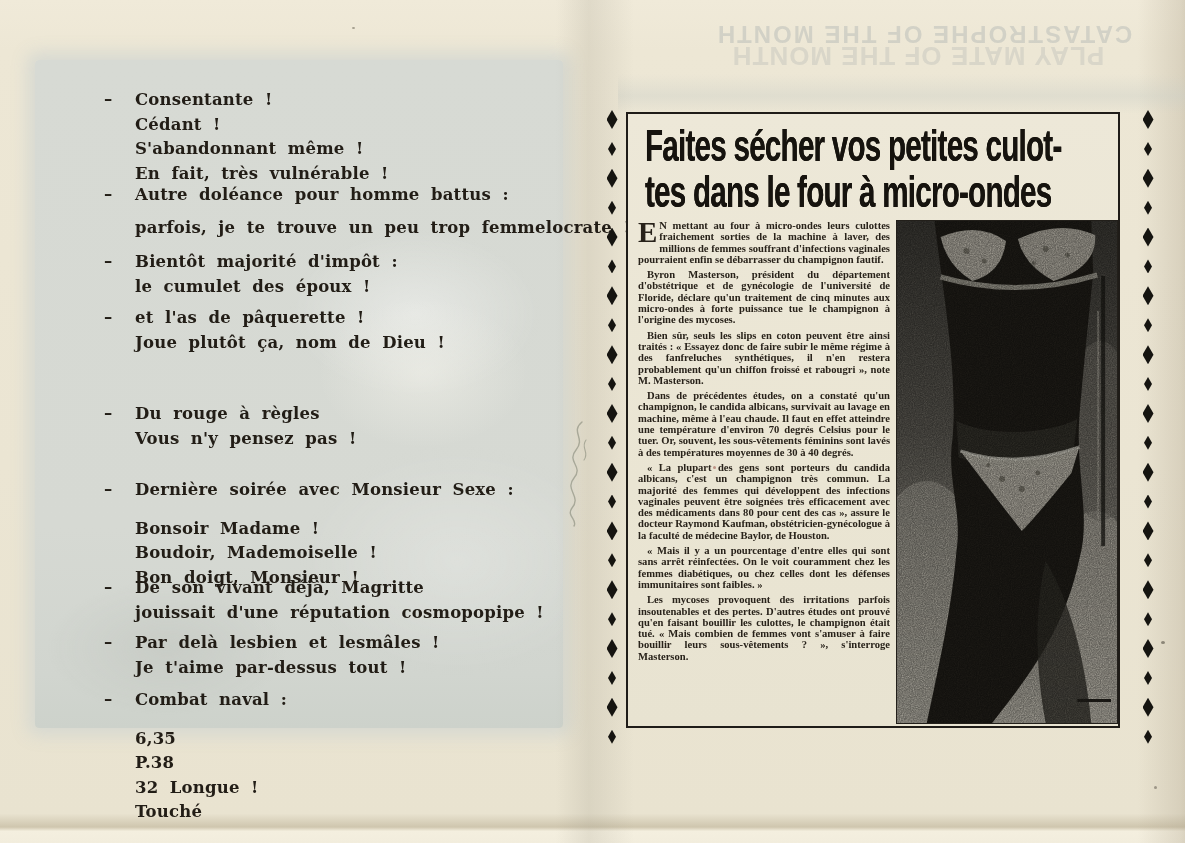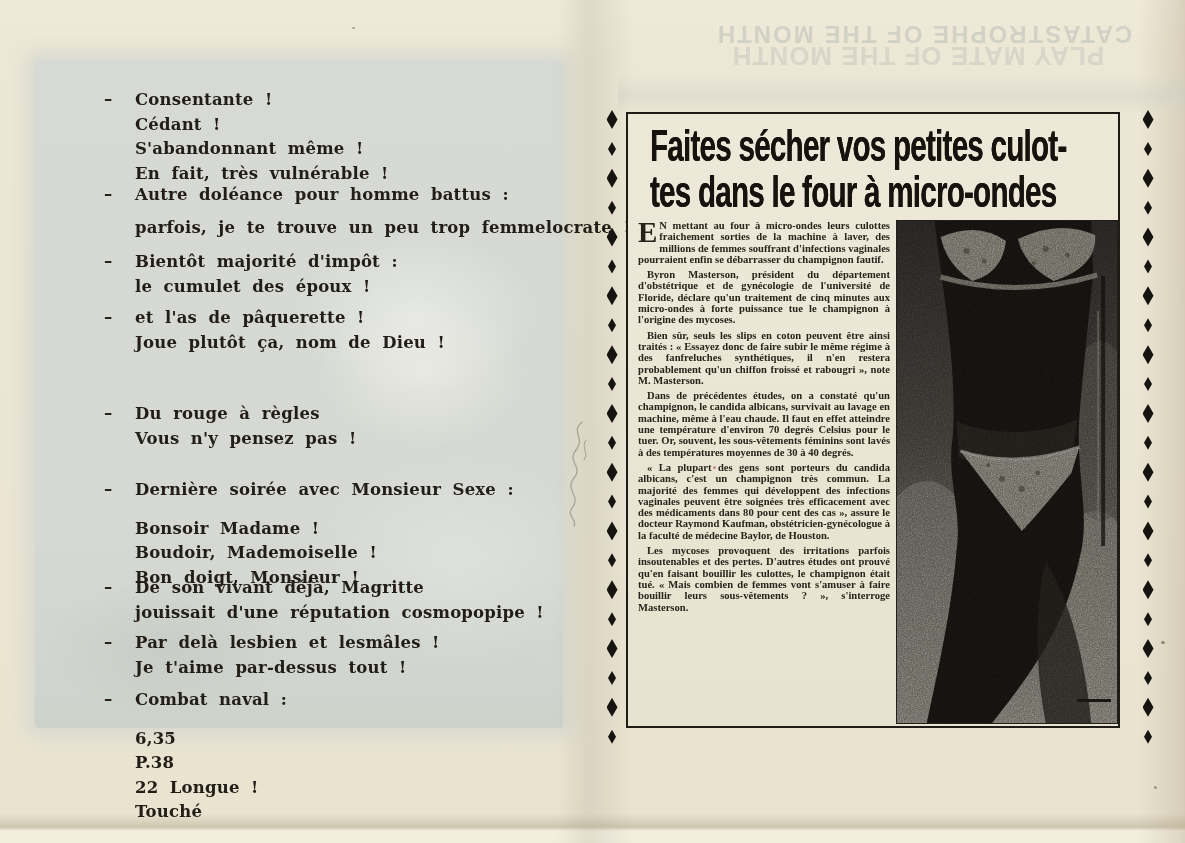--- a/index.html
+++ b/index.html
@@ -46,21 +46,21 @@
   .joke .heading{text-decoration-thickness:1.8px;text-underline-offset:4.5px;}
   .joke .lines div{white-space:nowrap;}
 
   
   .article{
     position:absolute;left:626px;top:112px;width:494px;height:616px;box-sizing:border-box;
     border:2px solid #1f1c18;
     background:linear-gradient(180deg,#ede8d8 0%,#eae5d3 60%,#e8e3d1 100%);
     overflow:hidden;
   }
-  .headline{padding:9px 6px 0 22px;color:#16130e;}
+  .headline{padding:9px 6px 0 17px;color:#16130e;}
   .headline-line{
     display:block;height:46px;line-height:46px;white-space:nowrap;
     font-family:"Liberation Sans",sans-serif;font-weight:700;font-size:38px;letter-spacing:-1px;
     transform:scale(0.78,1.18);transform-origin:left center;
     text-shadow:0 0 .5px #16130e;
   }
   .article-body{
     position:absolute;left:10px;top:106px;width:252px;height:504px;
     color:#28221a;font-family:"Liberation Serif",serif;font-weight:700;
     font-size:10.6px;line-height:11.3px;text-align:justify;overflow:hidden;
@@ -186,21 +186,21 @@
     </div>
   </div>
 
   <div class="joke" style="top:688px">
     <span class="marker">–</span>
     <div>
       <div class="heading">Combat naval :</div>
       <div class="lines" style="margin-top:14px">
         <div>6,35</div>
         <div>P.38</div>
-        <div>22 Longue !</div>
+        <div>32 Longue !</div>
         <div>Touché</div>
       </div>
     </div>
   </div>
 </div>
 
 <div class="diamond-col" style="left:605px">
     <div class="diamond"></div>
     <div class="diamond small"></div>
     <div class="diamond"></div>
@@ -254,20 +254,21 @@
     <span class="headline-line">Faites sécher vos petites culot-</span>
     <span class="headline-line">tes dans le four à micro-ondes</span>
   </div>
 
   <div class="article-body">
     <p class="first"><span class="dropcap">E</span><span>N mettant au four à micro-ondes leurs culottes fraichement sorties de la machine à laver, des millions de femmes souffrant d'infections vaginales pourraient enfin se débarrasser du champignon fautif.</span></p>
     <p>Byron Masterson, président du département d'obstétrique et de gynécologie de l'université de Floride, déclare qu'un traitement de cinq minutes aux micro-ondes à forte puissance tue le champignon à l'origine des mycoses.</p>
     <p>Bien sûr, seuls les slips en coton peuvent être ainsi traités : « Essayez donc de faire subir le même régime à des fanfreluches synthétiques, il n'en restera probablement qu'un chiffon froissé et rabougri », note M. Masterson.</p>
     <p>Dans de précédentes études, on a constaté qu'un champignon, le candida albicans, survivait au lavage en machine, même à l'eau chaude. Il faut en effet atteindre une température d'environ 70 degrés Celsius pour le tuer. Or, souvent, les sous-vêtements féminins sont lavés à des températures moyennes de 30 à 40 degrés.</p>
     <p>« La plupart des gens sont porteurs du candida albicans, c'est un champignon très commun. La majorité des femmes qui développent des infections vaginales peuvent être soignées très efficacement avec des médicaments dans 80 pour cent des cas », assure le docteur Raymond Kaufman, obstétricien-gynécologue à la faculté de médecine Baylor, de Houston.</p>
+    <p>« Mais il y a un pourcentage d'entre elles qui sont sans arrêt réinfectées. On le voit couramment chez les femmes diabétiques, ou chez celles dont les défenses immunitaires sont faibles. »</p>
     <p>Les mycoses provoquent des irritations parfois insoutenables et des pertes. D'autres études ont prouvé qu'en faisant bouillir les culottes, le champignon était tué. « Mais combien de femmes vont s'amuser à faire bouillir leurs sous-vêtements ? », s'interroge Masterson.</p>
   </div>
 
   <div class="photo-frame">
     <svg viewBox="0 0 222 502" preserveAspectRatio="none">
       <defs>
         <linearGradient id="bg" x1="0" y1="0" x2="0" y2="1">
           <stop offset="0" stop-color="#45433d"></stop>
           <stop offset="0.42" stop-color="#6b6860"></stop>
           <stop offset="0.72" stop-color="#a5a196"></stop>

